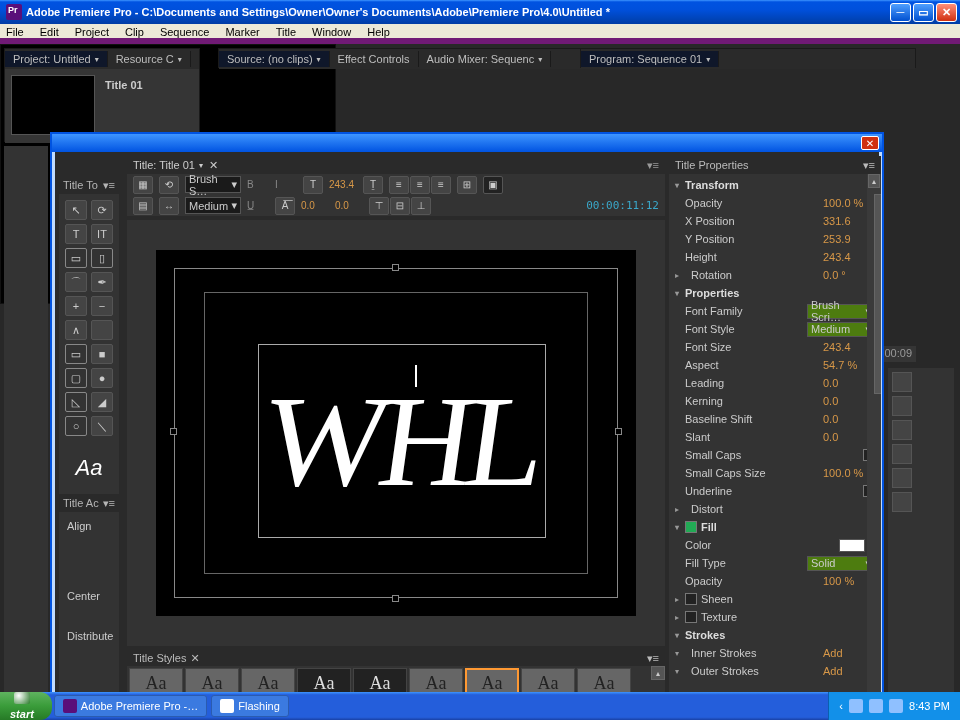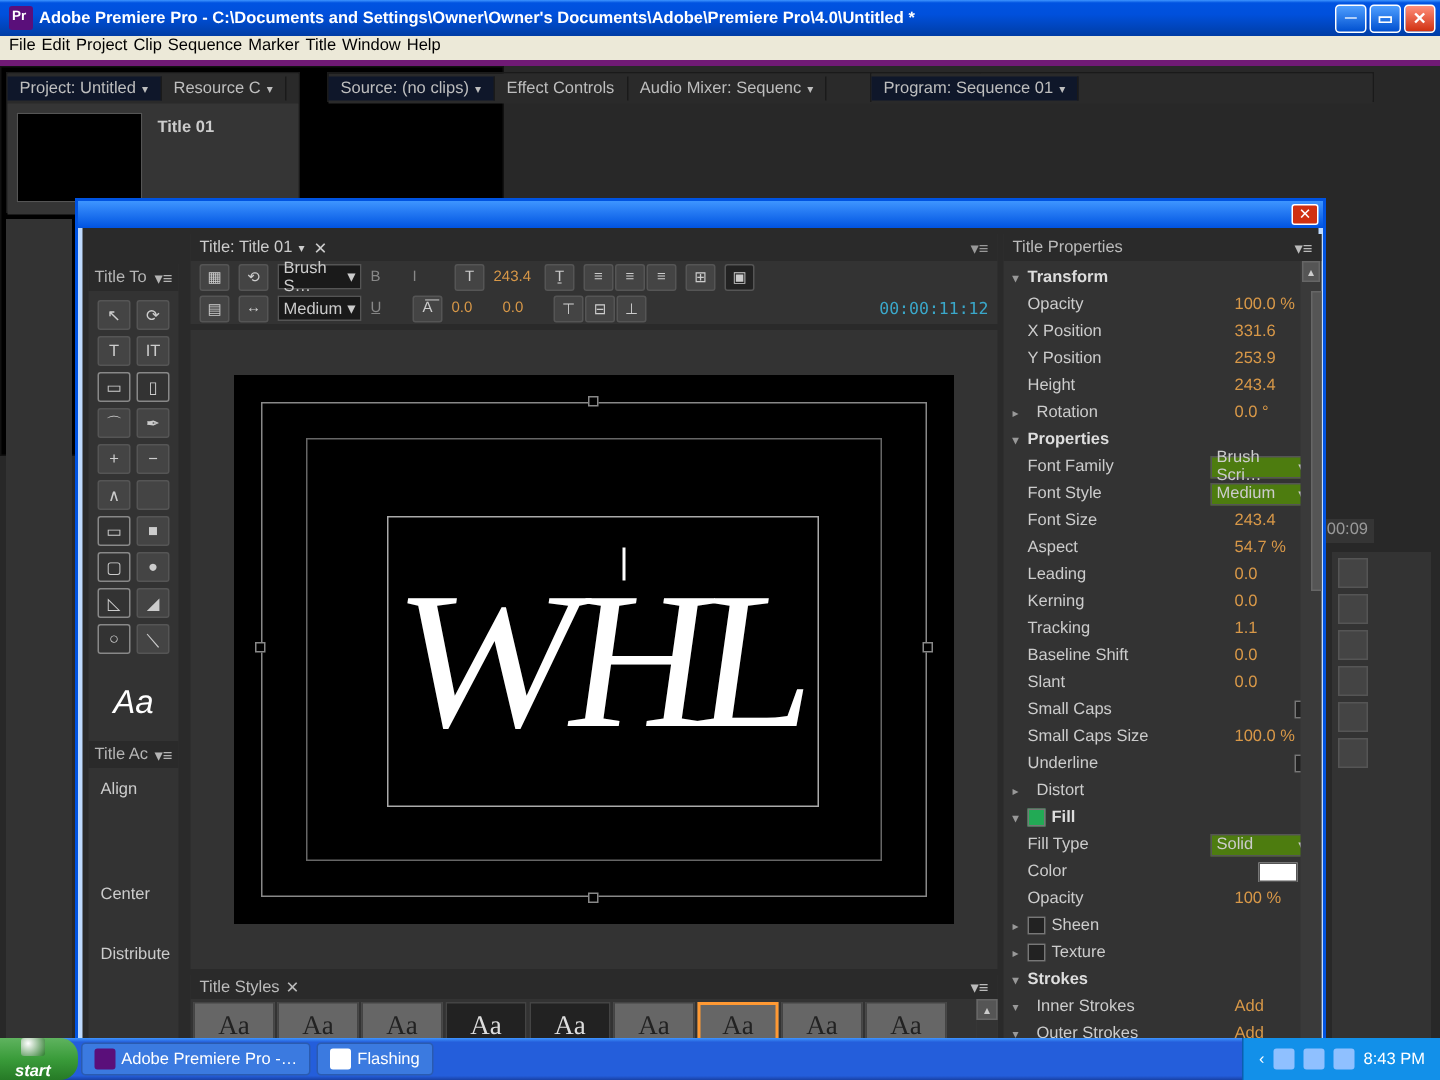--- a/index.html
+++ b/index.html
@@ -8,21 +8,21 @@
 
 .xp-titlebar { height:24px; background:linear-gradient(to bottom,#3e95ff 0%,#0053e1 8%,#0050dc 40%,#0041b0 88%,#003ca5 100%); display:flex; align-items:center; padding:0 3px 0 6px; color:#fff; font-weight:bold; }
 .xp-titlebar .appicon { width:16px; height:16px; background:#5a0f7a; border-radius:2px; margin-right:4px; position:relative; }
 .xp-titlebar .appicon::after { content:"Pr"; position:absolute; top:1px; left:2px; font-size:9px; font-family:Arial; }
 .xp-titlebar .buttons { margin-left:auto; display:flex; gap:2px; }
 .xp-btn { width:21px; height:19px; border-radius:3px; border:1px solid #fff; display:flex; align-items:center; justify-content:center; color:#fff; font-weight:bold; }
 .xp-min,.xp-max { background:linear-gradient(to bottom,#4f9fff,#0050d0); }
 .xp-close { background:linear-gradient(to bottom,#ff8f7a,#d03010); }
 
 
-.menubar { height:20px; background:#ece9d8; display:flex; align-items:flex-start; padding:0 6px; gap:4px; border-bottom:4px solid #701a75; }
+.menubar { height:20px; background:#ece9d8; display:flex; align-items:flex-end; padding:0 6px; gap:16px; border-bottom:6px solid #701a75; }
 .menubar span { color:#000; }
 
 
 .app { position:absolute; top:44px; left:0; right:0; bottom:28px; background:#282828; }
 
 
 .tabbar { height:20px; background:#2a2a2a; display:flex; align-items:center; color:#bebebe; font-size:10px; }
 .tab { padding:2px 8px; border-right:1px solid #1a1a1a; display:flex; align-items:center; gap:4px; }
 .tab.active { background:#0f172a; }
 .dropicon { font-size:8px; }
@@ -423,25 +423,20 @@
               <span class="lbl">Leading</span>
               <span class="val">0.0</span>
             </div>
           <div class="prow">
               <span class="tw"></span>
               <span class="lbl">Kerning</span>
               <span class="val">0.0</span>
             </div>
           <div class="prow">
               <span class="tw"></span>
-              <span class="lbl">Tracking</span>
-              <span class="val">1.1</span>
-            </div>
-          <div class="prow">
-              <span class="tw"></span>
               <span class="lbl">Baseline Shift</span>
               <span class="val">0.0</span>
             </div>
           <div class="prow">
               <span class="tw"></span>
               <span class="lbl">Slant</span>
               <span class="val">0.0</span>
             </div>
           <div class="prow">
               <span class="tw"></span>
@@ -459,34 +454,34 @@
               <div class="chk"></div>
             </div>
           <div class="prow">
               <span class="tw">▸</span>
               <span class="lbl" style="padding-left:6px;">Distort</span>
             </div>
           <div class="prow group">
               <span class="tw">▾</span>
               <div class="chk" style="margin-right:4px;background:#2a5;"></div>
               <span class="lbl">Fill</span>
+            </div>
+          <div class="prow">
+              <span class="tw"></span>
+              <span class="lbl">Color</span>
+              <div class="swatch"></div>
+              <span style="margin-left:4px;color:#aaa;">⌖</span>
             </div>
           <div class="prow">
               <span class="tw"></span>
               <span class="lbl">Fill Type</span>
               <div class="sel">
                 <span>Solid</span>
                 <span>▾</span>
               </div>
-            </div>
-          <div class="prow">
-              <span class="tw"></span>
-              <span class="lbl">Color</span>
-              <div class="swatch"></div>
-              <span style="margin-left:4px;color:#aaa;">⌖</span>
             </div>
           <div class="prow">
               <span class="tw"></span>
               <span class="lbl">Opacity</span>
               <span class="val">100 %</span>
             </div>
           <div class="prow">
               <span class="tw">▸</span>
               <div class="chk" style="margin-right:4px;"></div>
               <span class="lbl">Sheen</span>

